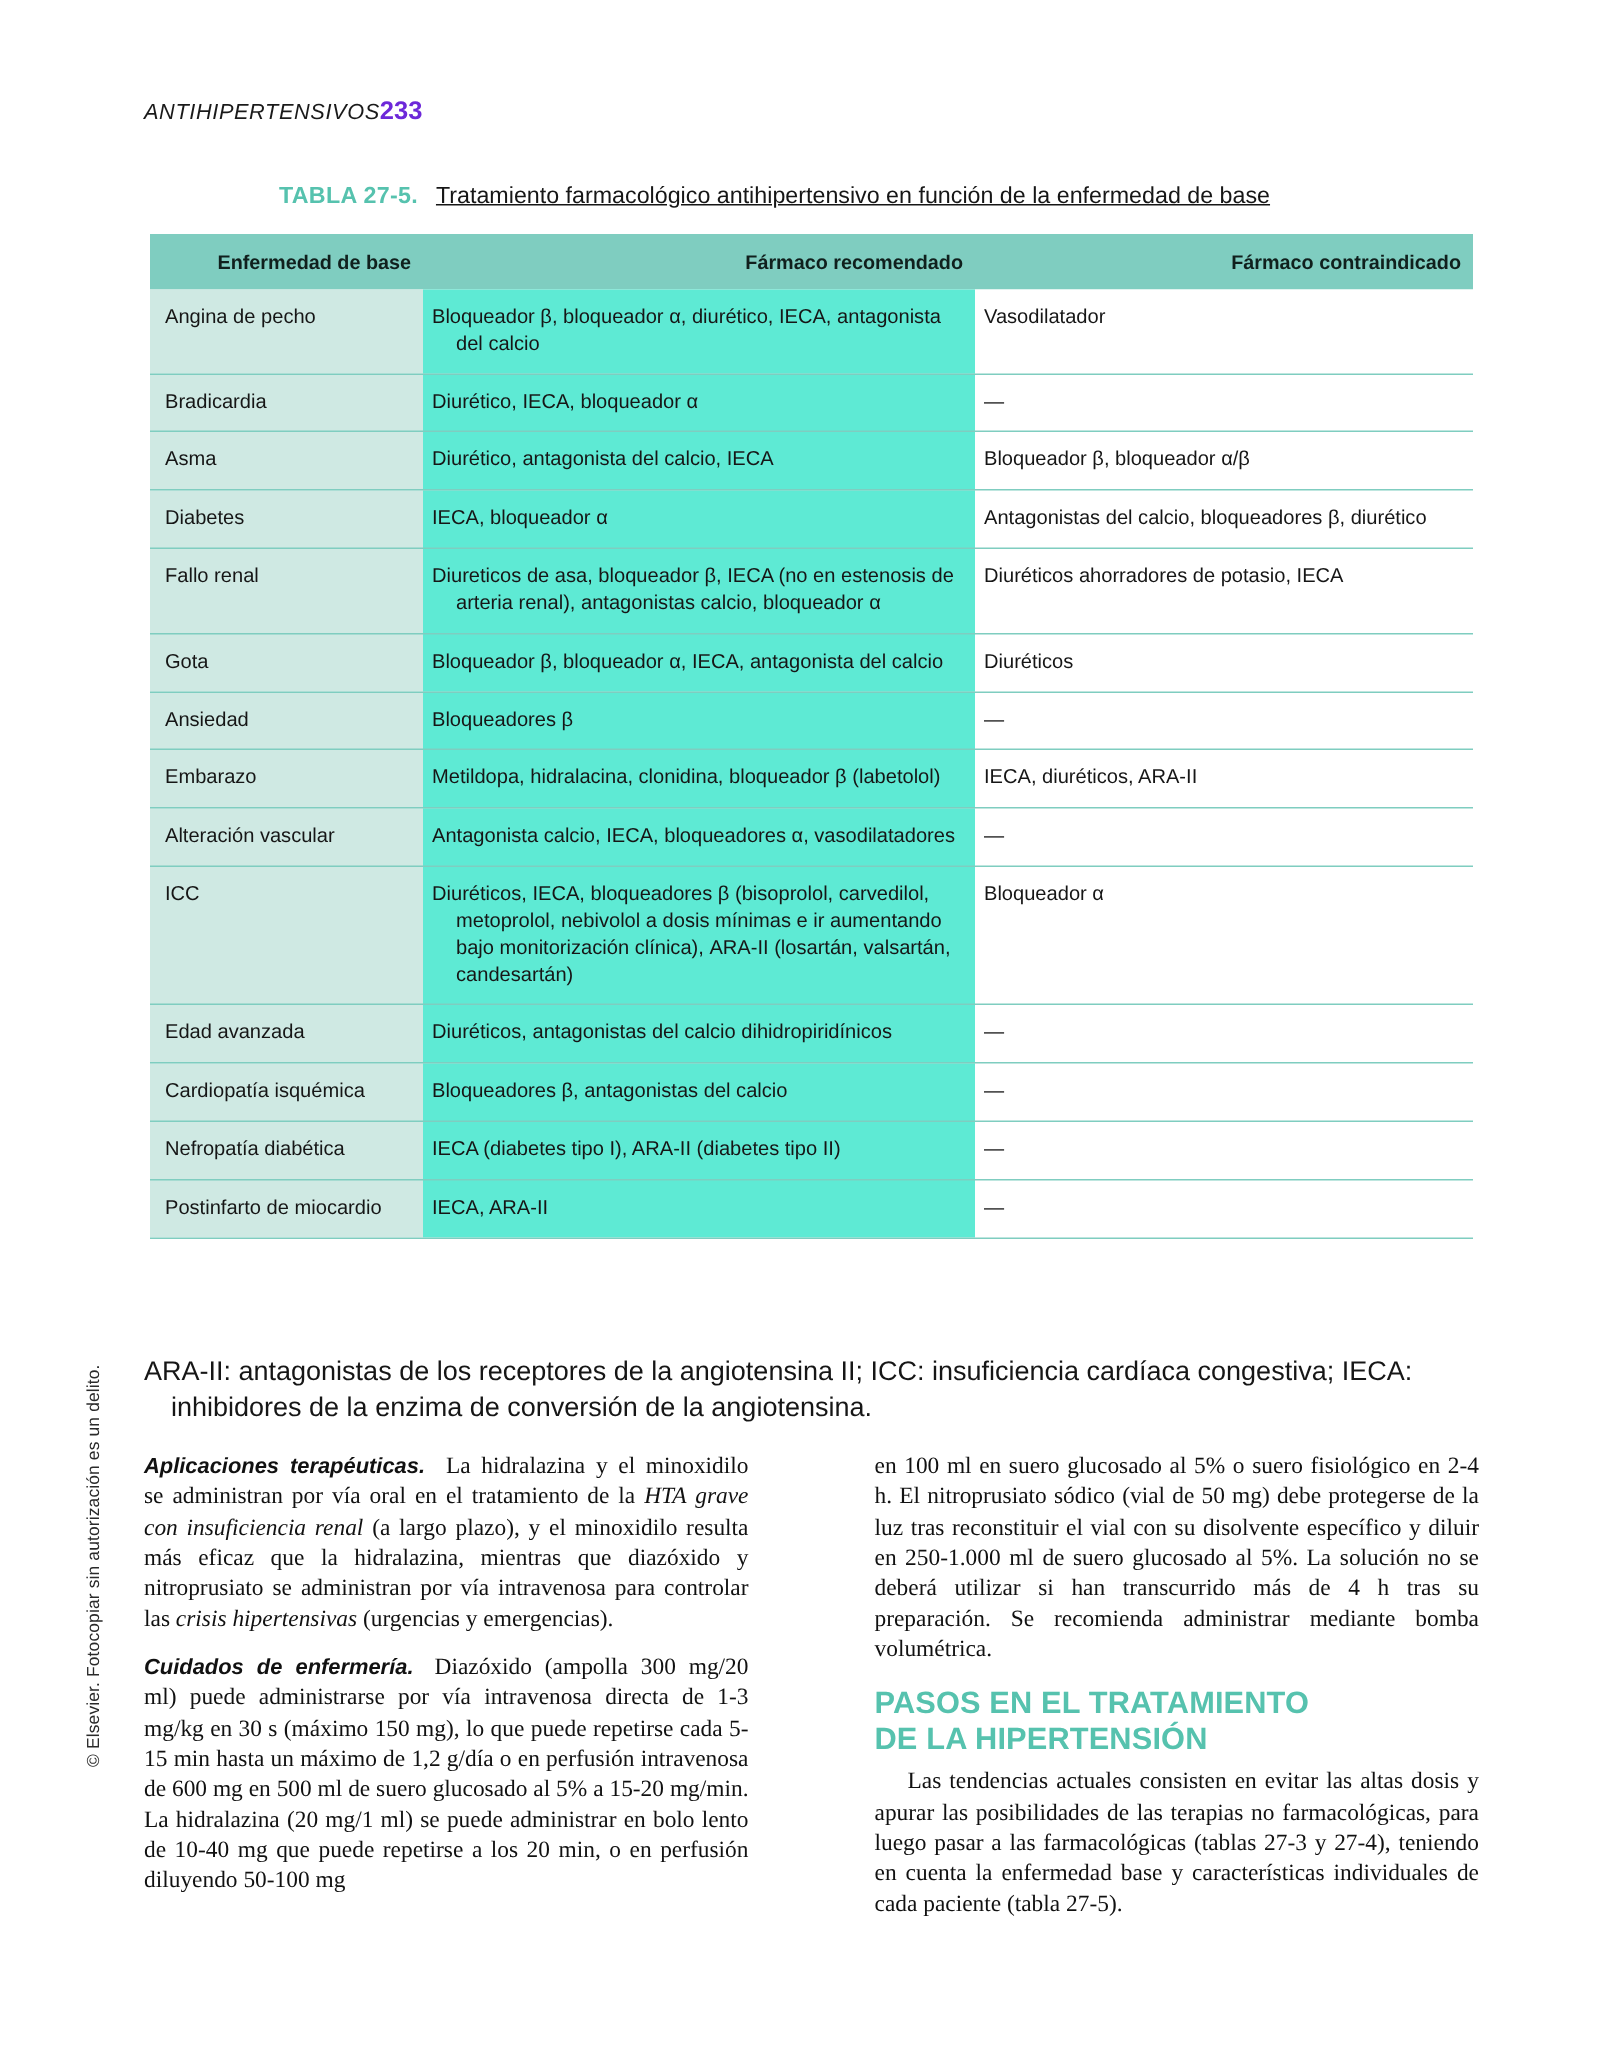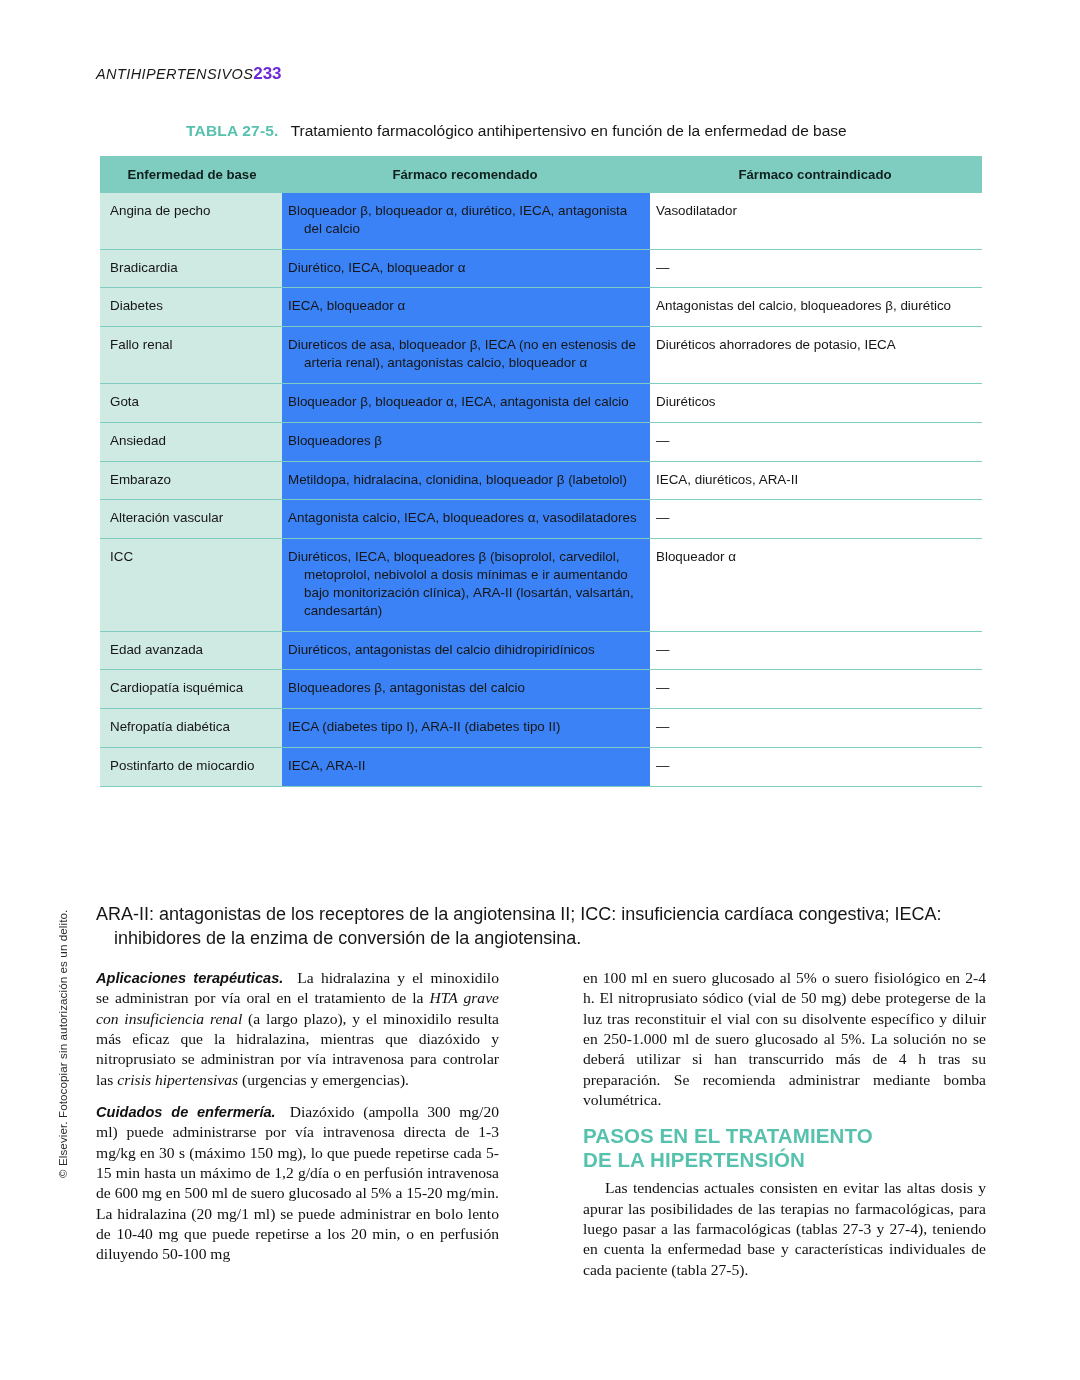--- a/index.html
+++ b/index.html
@@ -39,20 +39,21 @@
     white-space:nowrap;
   }
   .tbl-caption .lbl{
     font-weight:bold;
     color:#56c2ae;
     letter-spacing:.2px;
   }
   .tbl-caption .txt{
     color:#161616;
     margin-left:12px;
+    text-decoration:underline;
   }
 
   
   .tbl-wrap{
     position:absolute; left:100px; top:156px; width:882px;
   }
   table.data{
     border-collapse:collapse;
     width:882px;
     table-layout:fixed;
@@ -61,42 +62,42 @@
     color:#161616;
   }
   table.data col.c1{width:182px;}
   table.data col.c2{width:368px;}
   table.data col.c3{width:332px;}
 
   table.data thead th{
     background:#7fcdc0;
     font-weight:bold;
     font-size:13.2px;
-    text-align:center;
+    text-align:right;
     padding:11px 8px 11px 8px;
     color:#10201d;
     vertical-align:middle;
   }
   table.data thead th.h1{padding-left:10px;}
   table.data thead th.h2{padding-left:6px;}
   table.data thead th.h3{padding-left:6px;}
 
   table.data tbody td{
     vertical-align:top;
     padding:9px 8px 11px 8px;
     border-bottom:1.6px solid #7fcdc0;
     line-height:1.33;
   }
   table.data tbody td.c-dis{
     background:#cfe9e3;
     padding-left:10px;
     padding-right:4px;
   }
   table.data tbody td.c-rec{
-    background:#3b82f6;
+    background:#5eead4;
     padding-left:6px;
     padding-right:10px;
   }
   table.data tbody td.c-con{
     background:#ffffff;
     padding-left:6px;
     padding-right:4px;
   }
   
   .hang{
@@ -202,20 +203,27 @@
         <td class="c-con">Vasodilatador</td>
       </tr>
       <tr>
         <td class="c-dis">Bradicardia</td>
         <td class="c-rec">
             <span class="hang">Diurético, IECA, bloqueador α</span>
           </td>
         <td class="c-con">—</td>
       </tr>
       <tr>
+        <td class="c-dis">Asma</td>
+        <td class="c-rec">
+            <span class="hang">Diurético, antagonista del calcio, IECA</span>
+          </td>
+        <td class="c-con">Bloqueador β, bloqueador α/β</td>
+      </tr>
+      <tr>
         <td class="c-dis">Diabetes</td>
         <td class="c-rec">
             <span class="hang">IECA, bloqueador α</span>
           </td>
         <td class="c-con nw">Antagonistas del calcio, bloqueadores β, diurético</td>
       </tr>
       <tr>
         <td class="c-dis">Fallo renal</td>
         <td class="c-rec">
             <span class="hang">Diureticos de asa, bloqueador β, IECA (no en estenosis de arteria renal), antagonistas calcio, bloqueador α</span>

